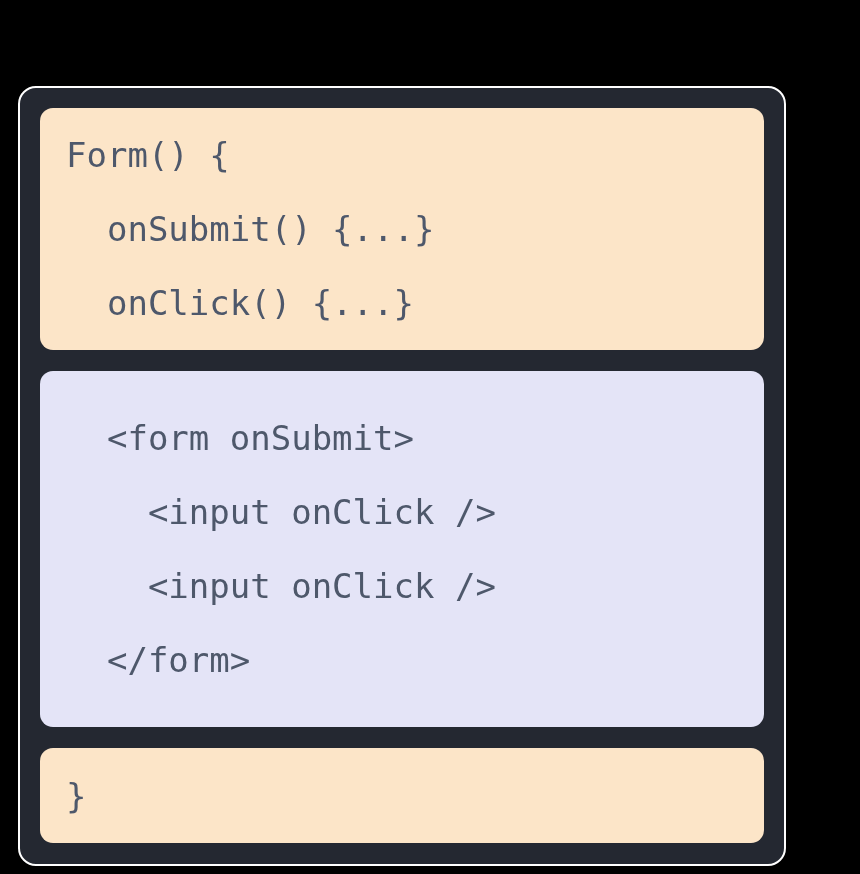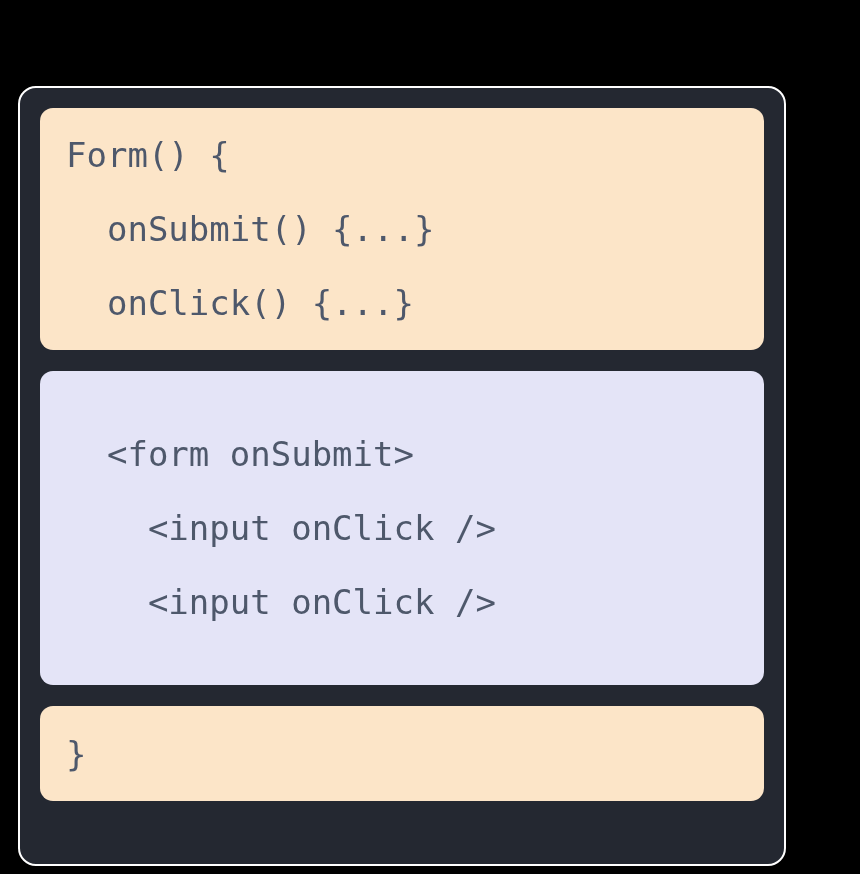--- a/index.html
+++ b/index.html
@@ -45,21 +45,21 @@
     display: flex;
     flex-direction: column;
     justify-content: center;
   }
 
   .card-component   { background: #fce5c8; }
   .card-markup      { background: #e4e4f7; }
   .card-closing     { background: #fce5c8; }
 
   .card-component   { height: 242px; padding: 14px 26px; }
-  .card-markup      { height: 314px; padding: 0 26px; }
+  .card-markup      { height: 356px; padding: 0 26px; }
   .card-closing     { height:  95px; padding: 14px 26px; }
 
   .code-line {
     font-family: "DejaVu Sans Mono", monospace;
     font-size: 34px;
     line-height: 74px;
     color: #4e586b;
     white-space: pre;
     letter-spacing: 0px;
     margin: 0;
@@ -75,20 +75,21 @@
     <div class="code-card card-component">
       <div class="code-line">Form() {</div>
       <div class="code-line">  onSubmit() {...}</div>
       <div class="code-line">  onClick() {...}</div>
     </div>
 
     <div class="code-card card-markup">
       <div class="code-line">  &lt;form onSubmit&gt;</div>
       <div class="code-line">    &lt;input onClick /&gt;</div>
       <div class="code-line">    &lt;input onClick /&gt;</div>
+      <div class="code-line">  &lt;/form&gt;</div>
     </div>
 
     <div class="code-card card-closing">
       <div class="code-line">}</div>
     </div>
 
   </div>
 
 </div>
 

